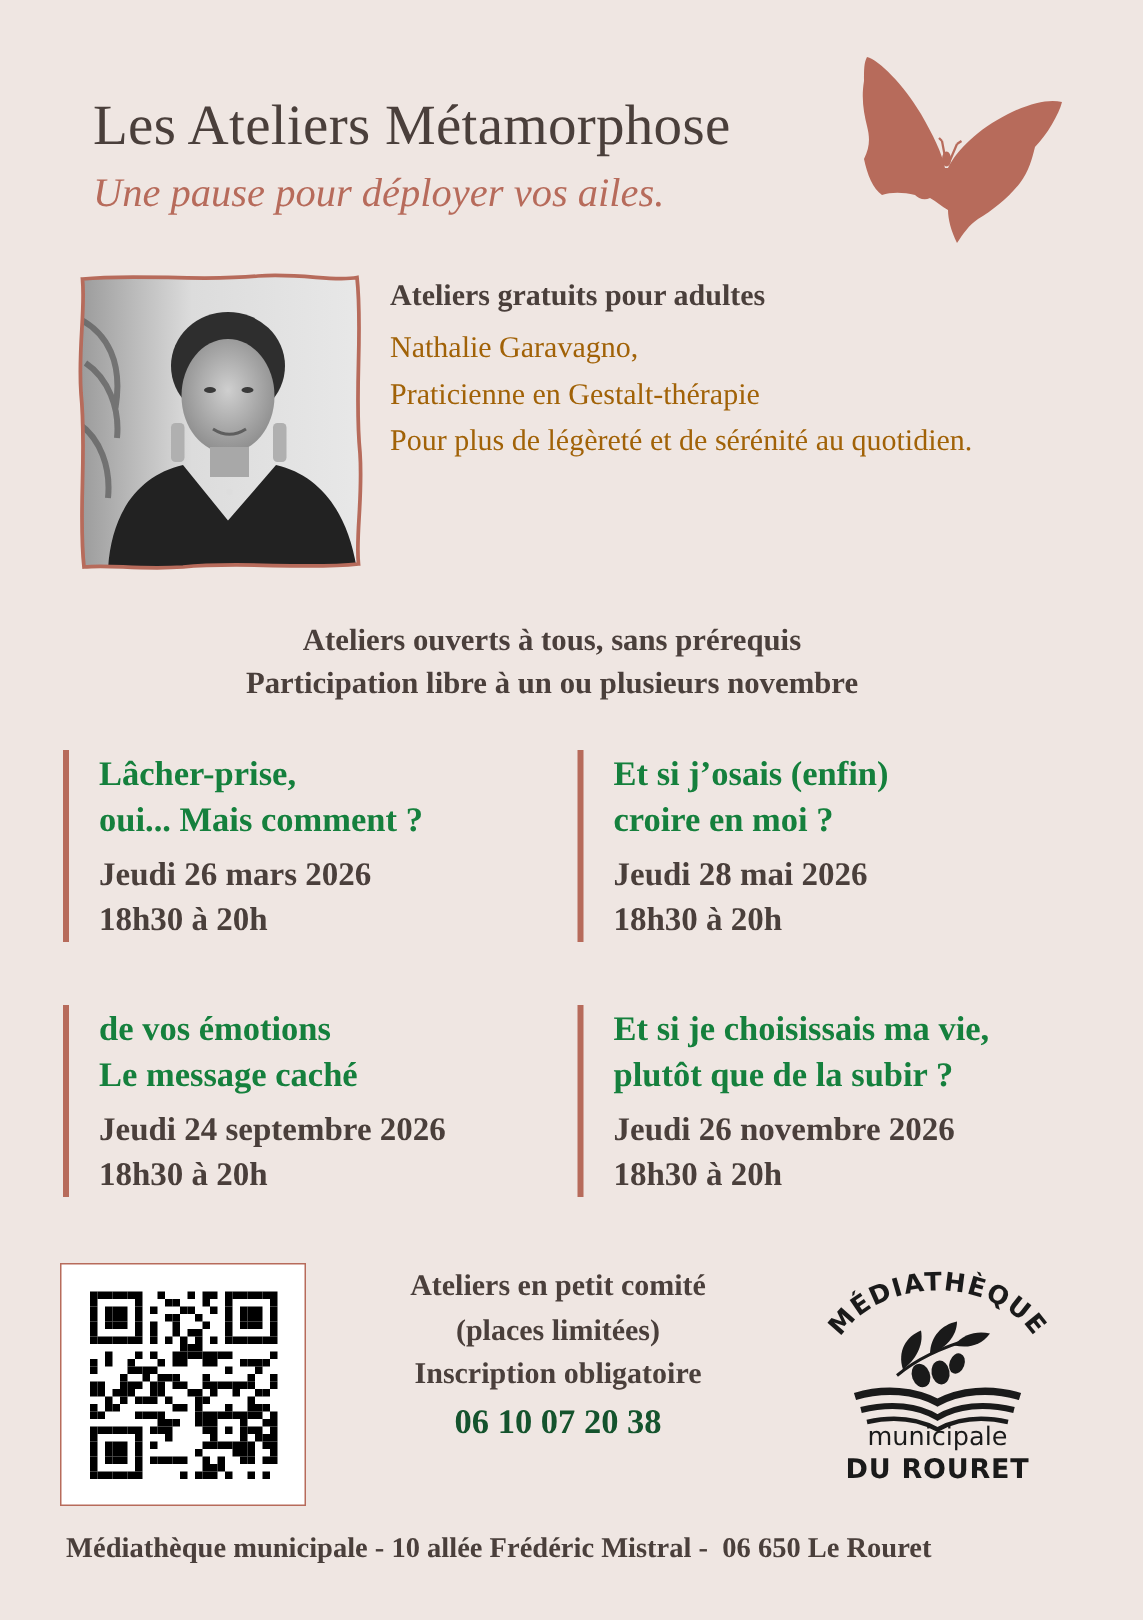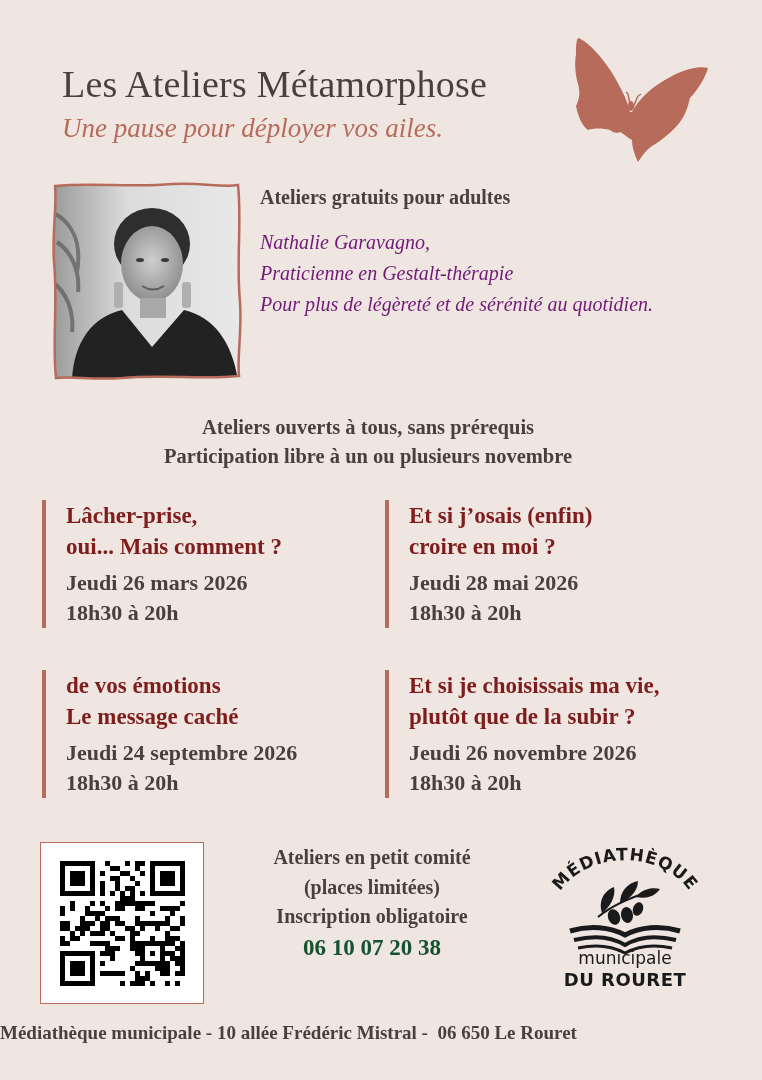--- a/index.html
+++ b/index.html
@@ -9,47 +9,47 @@
   .title { position: absolute; left: 62px; top: 62px; font-size: 38px; color: #4A3F3B; letter-spacing: 0.2px; white-space: nowrap; }
   .subtitle { position: absolute; left: 62px; top: 113px; font-size: 27px; font-style: italic; color: #B76B5B; white-space: nowrap; }
   .butterfly { position: absolute; left: 572px; top: 36px; width: 136px; height: 128px; }
 
   .photo-frame { position: absolute; left: 52px; top: 182px; width: 190px; height: 198px; }
   .photo-frame svg { position: absolute; left: 0; top: 0; }
 
   .intro { position: absolute; left: 260px; top: 186px; width: 460px; }
   .intro .heading { font-size: 20px; font-weight: bold; color: #4A3F3B; white-space: nowrap; }
   .intro .desc { margin-top: 9px; font-size: 20.5px; line-height: 29px; color: #4A3F3B; }
-  .intro .sig { margin-top: 18px; font-size: 20px; font-style: italic; line-height: 31px; color: #701a75; white-space: nowrap; }
+  .intro .sig { margin-top: 8px; font-size: 20px; line-height: 31px; color: #a16207; white-space: nowrap; }
 
   .open { position: absolute; left: 0; width: 736px; top: 413px; text-align: center; font-size: 20.5px; font-weight: bold; line-height: 29px; color: #4A3F3B; }
 
   .workshop { position: absolute; width: 340px; padding-left: 20px; border-left: 4px solid #B76B5B; }
-  .workshop .w-title { font-size: 23px; font-weight: bold; color: #7f1d1d; line-height: 31px; white-space: nowrap; }
+  .workshop .w-title { font-size: 23px; font-weight: bold; color: #15803d; line-height: 31px; white-space: nowrap; }
   .workshop .w-date { margin-top: 6px; font-size: 22px; font-weight: bold; color: #4A3F3B; line-height: 30px; white-space: nowrap; }
   .w1 { left: 42px; top: 500px; }
   .w2 { left: 385px; top: 500px; }
   .w3 { left: 42px; top: 670px; }
   .w4 { left: 385px; top: 670px; }
 
   .qr-box { position: absolute; left: 40px; top: 842px; width: 164px; height: 162px; background: #FFFFFF; border: 1.5px solid #B76B5B; }
   .qr { position: absolute; left: 19px; top: 18px; width: 125px; height: 125px; display: grid; grid-template-columns: repeat(25, 5px); grid-template-rows: repeat(25, 5px); }
   .qr span { width: 5px; height: 5px; }
   .qr span.on { background: #000; }
 
   .reg { position: absolute; left: 222px; width: 300px; top: 843px; text-align: center; }
   .reg .r-line { font-size: 20px; font-weight: bold; color: #4A3F3B; line-height: 29.5px; white-space: nowrap; }
   .reg .r-name { margin-top: 9px; font-size: 23px; font-weight: bold; color: #B76B5B; line-height: 31px; white-space: nowrap; }
   .reg .r-phone { font-size: 23px; font-weight: bold; color: #14532d; line-height: 31px; white-space: nowrap; }
 
   .logo { position: absolute; left: 540px; top: 845px; width: 170px; height: 150px; }
   .logo .l-municipale { position: absolute; left: 0; width: 170px; top: 103px; text-align: center; font-family: "DejaVu Sans", sans-serif; font-size: 17px; color: #1A1A1A; }
   .logo .l-rouret { position: absolute; left: 0; width: 170px; top: 124px; text-align: center; font-family: "DejaVu Sans", sans-serif; font-weight: bold; font-size: 18px; color: #1A1A1A; letter-spacing: 0.5px; }
 
-  .footer { position: absolute; left: 0; width: 621px; top: 1022px; text-align: left; font-size: 19px; font-weight: bold; color: #4A3F3B; white-space: pre; }
+  .footer { position: absolute; left: 0; width: 621px; top: 1022px; text-align: right; font-size: 19px; font-weight: bold; color: #4A3F3B; white-space: pre; }
 </style>
 </head>
 <body>
 
 <div class="title">Les Ateliers Métamorphose</div>
 <div class="subtitle">Une pause pour déployer vos ailes.</div>
 
 <svg class="butterfly" viewBox="0 0 136 128">
   <path fill="#B76B5B" d="M6,2 C14,4 30,20 42,40 C50,54 56,66 58,76 L60,76 C66,64 80,50 100,40 C116,32 128,30 136,32 C134,40 126,54 118,62 C116,70 114,78 108,86 C100,96 90,104 80,110 C74,114 70,120 66,126 C62,118 60,110 60,104 C56,102 52,98 48,96 C44,98 40,96 38,94 C30,92 22,92 16,94 C10,90 6,80 4,70 C8,62 8,56 6,48 C4,40 2,30 4,18 C4,10 4,6 6,2 Z"></path>
   <path fill="none" stroke="#B76B5B" stroke-width="1.5" d="M59,74 L56,58 M60,74 L66,60 M56,58 L54,56 M66,60 L69,58"></path>

